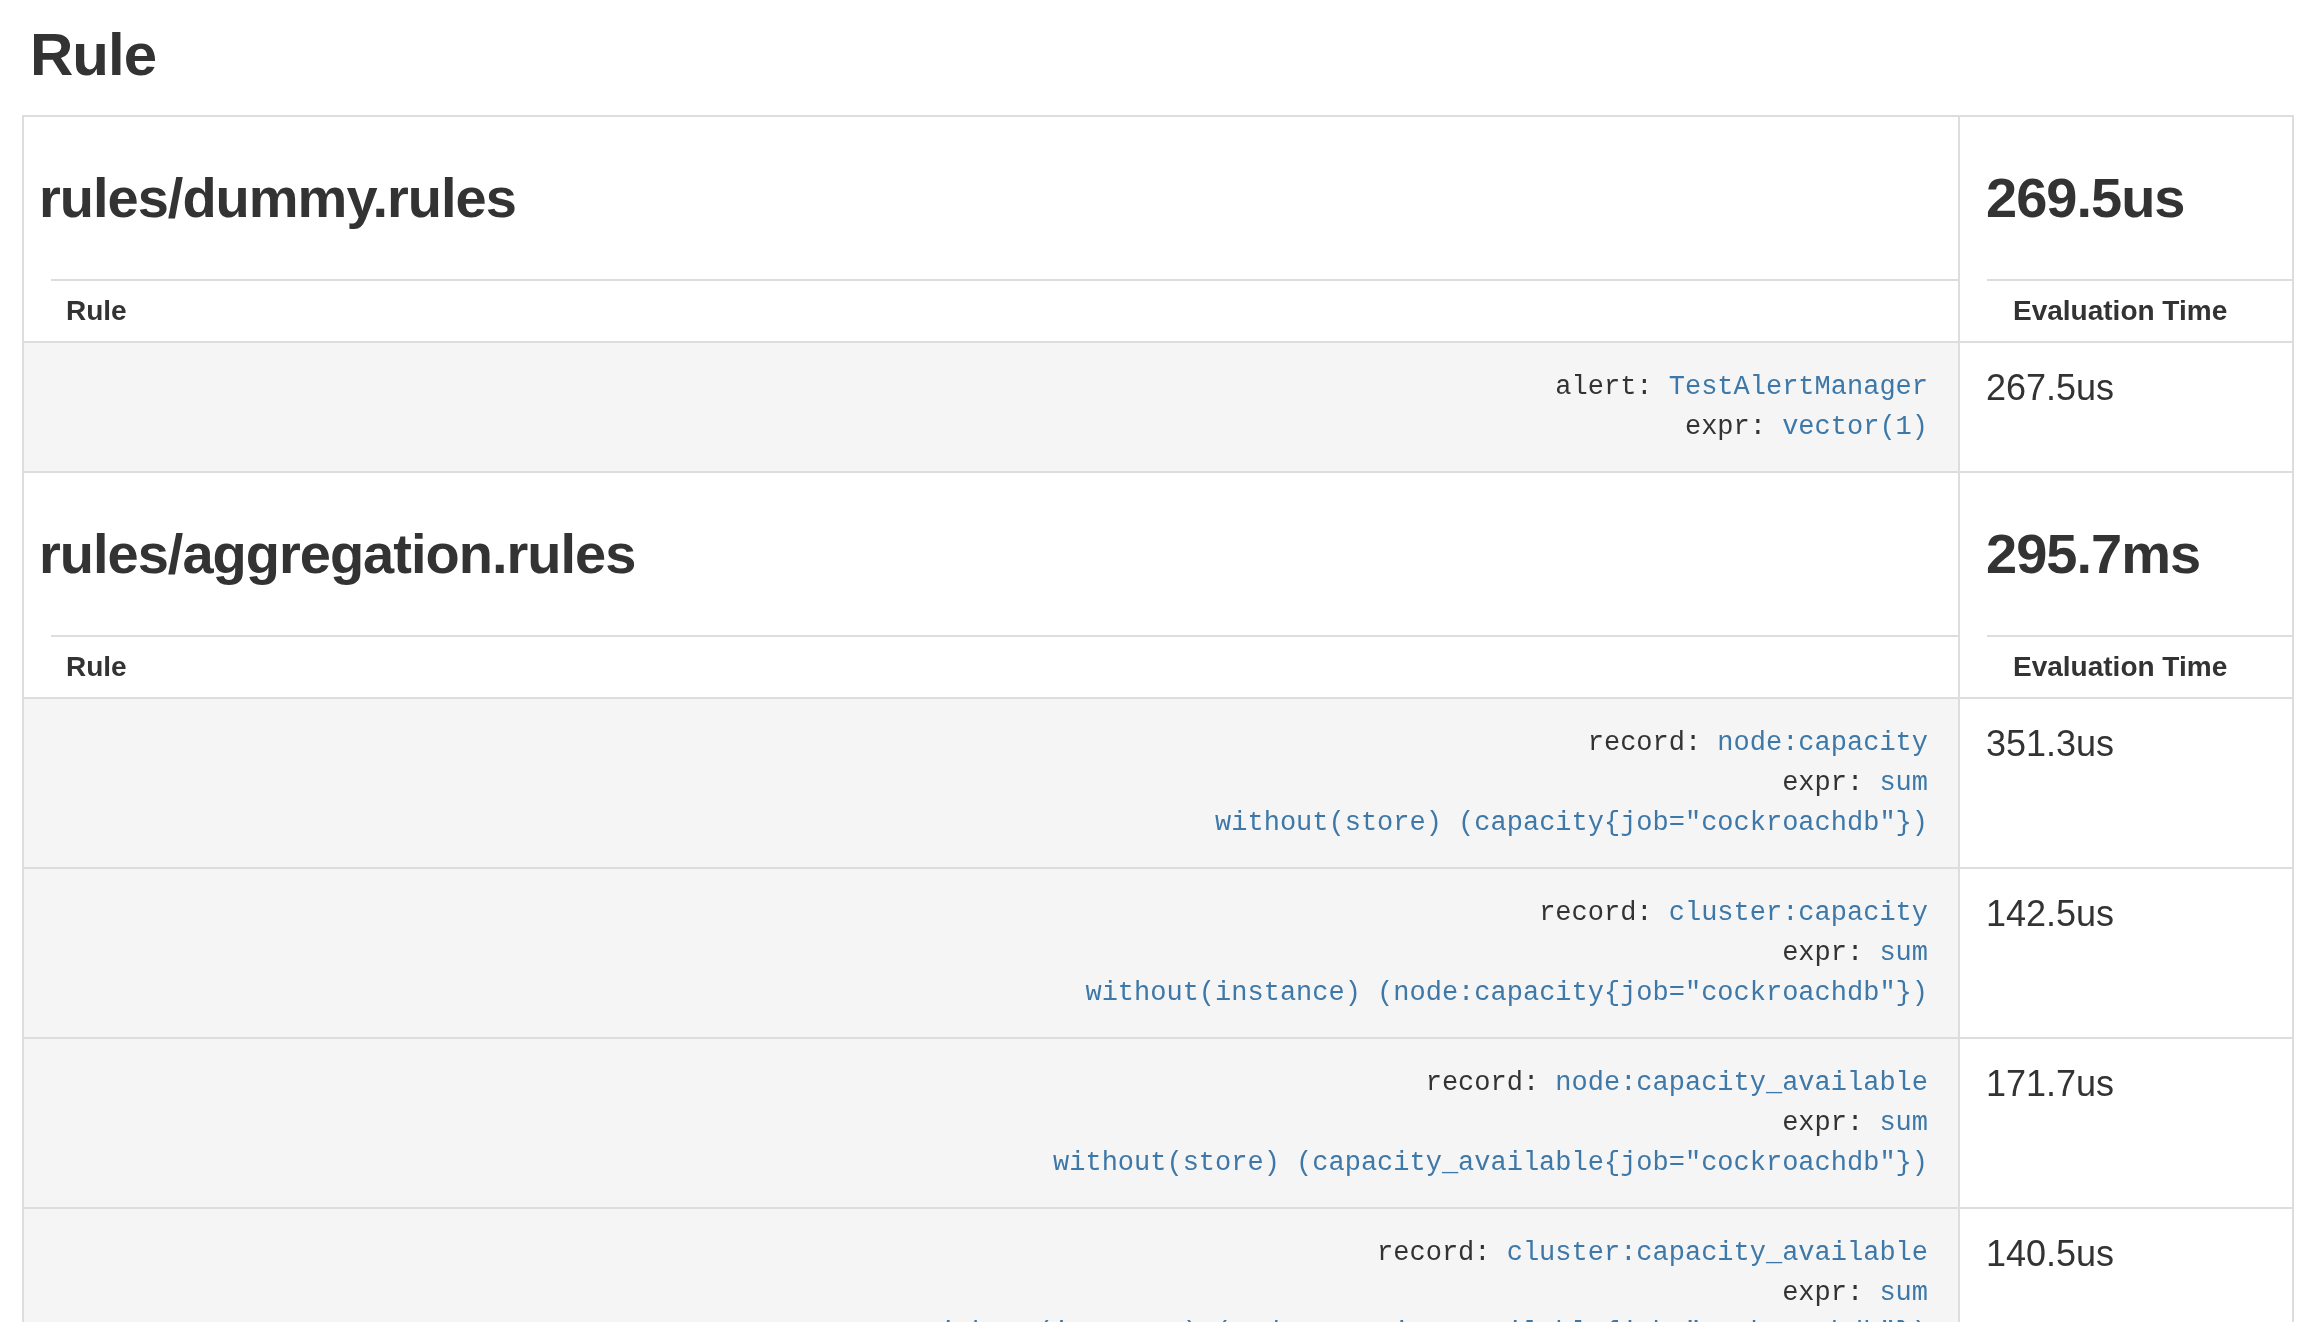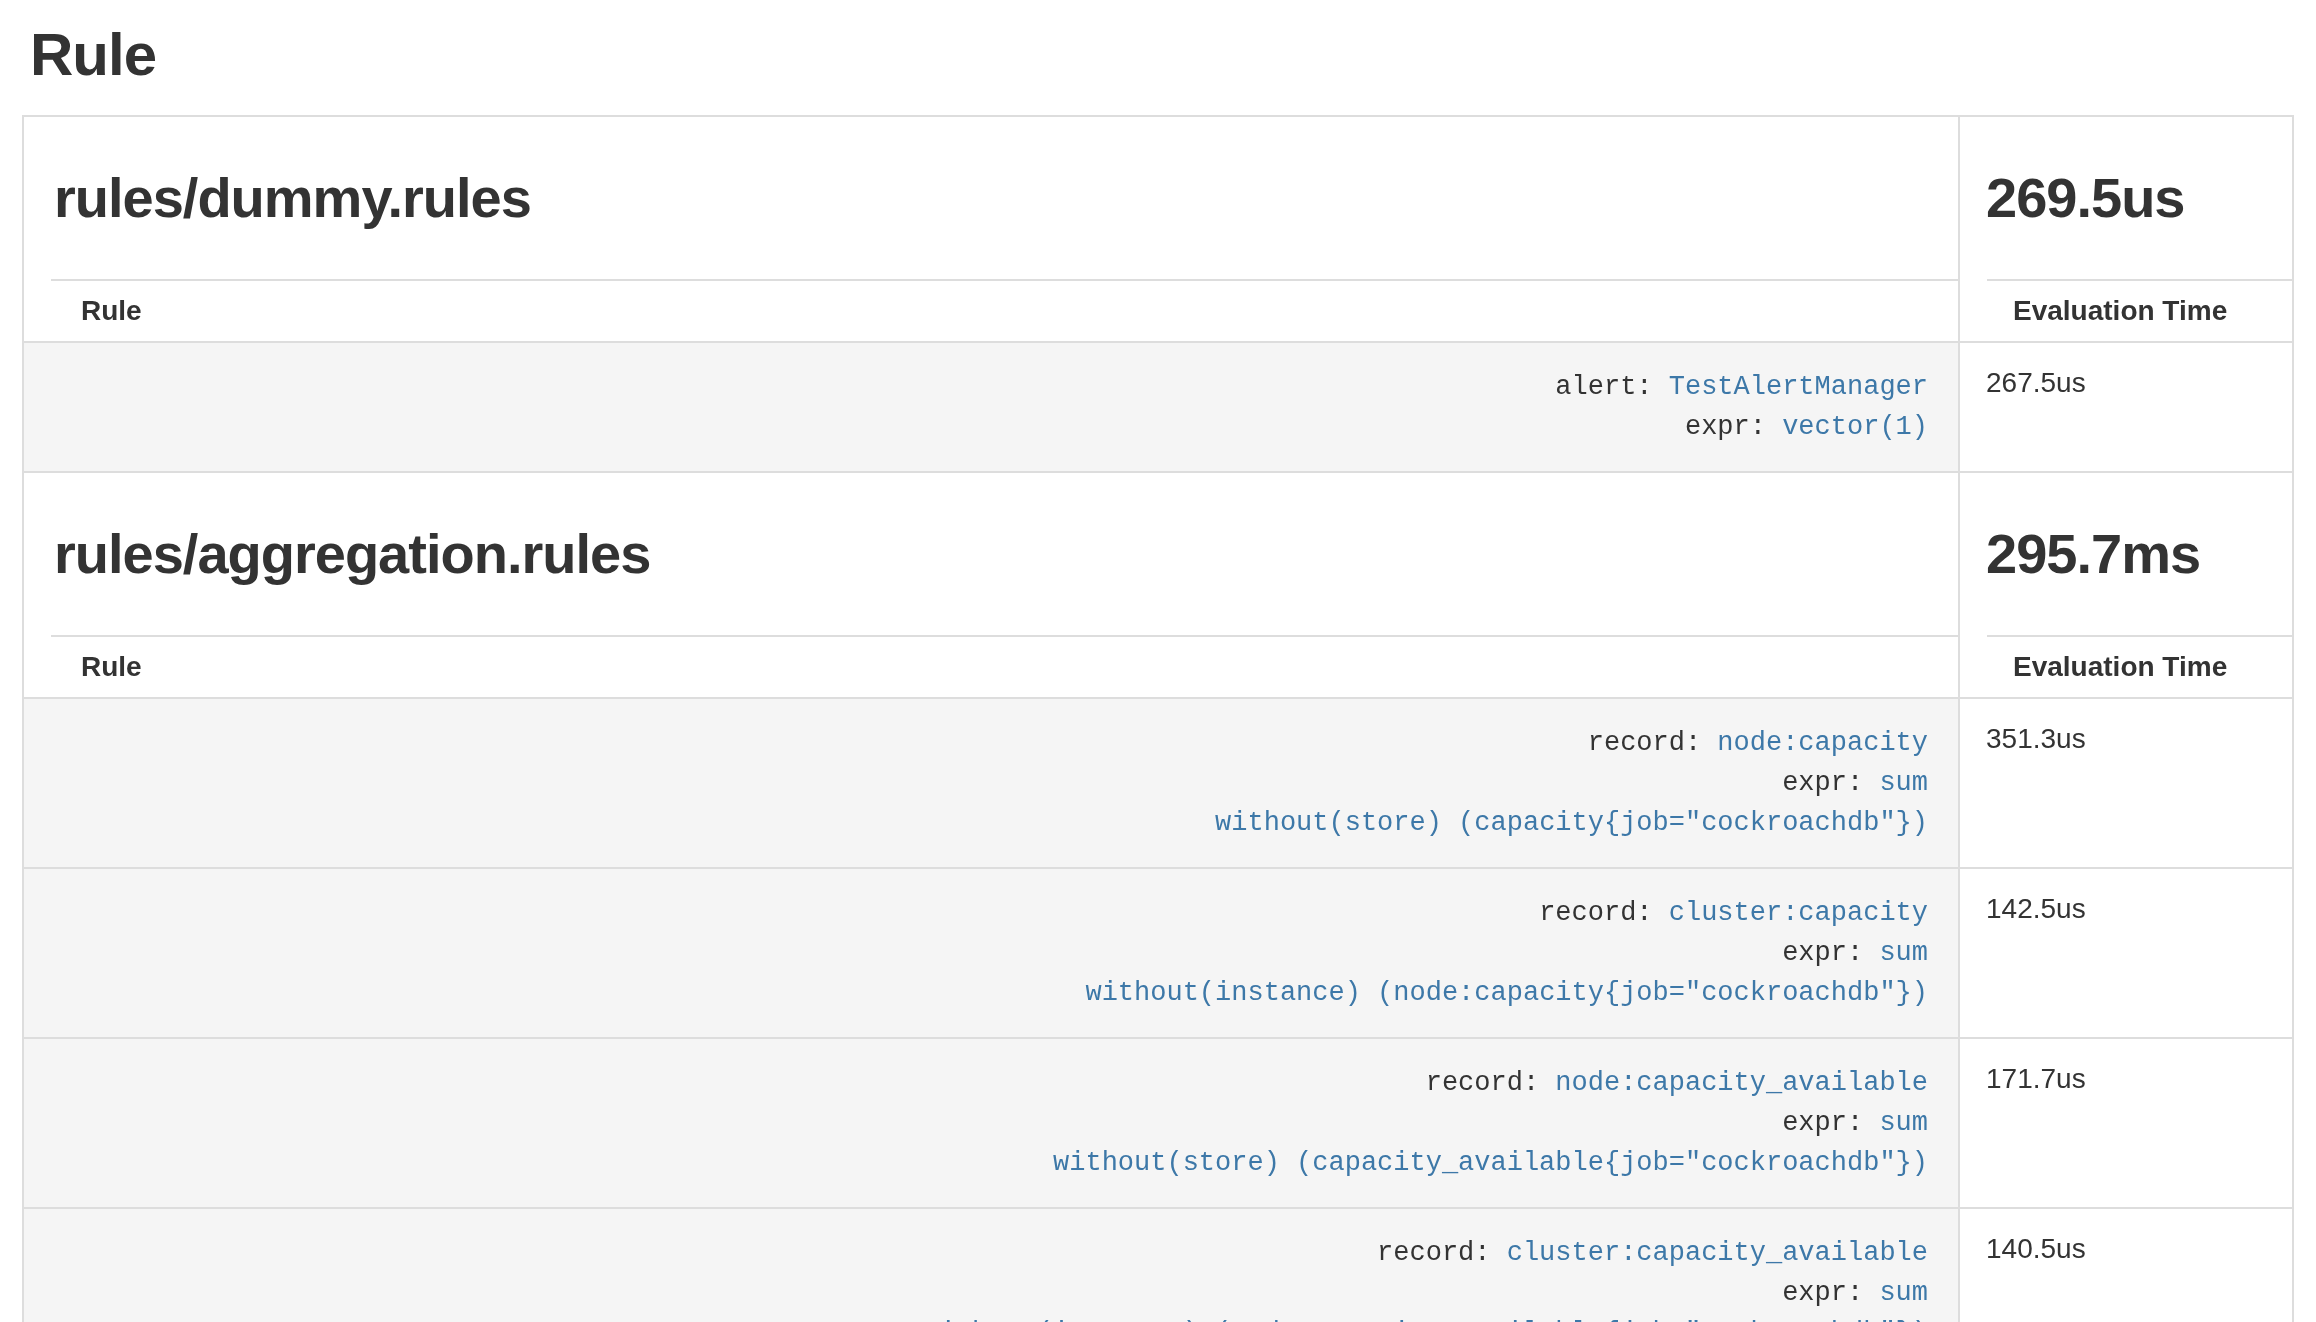--- a/index.html
+++ b/index.html
@@ -22,21 +22,21 @@
   }
   .rules-table {
     display: grid;
     grid-template-columns: 1fr 332px;
     border: 2px solid #ddd;
     border-bottom: none;
     background: #fff;
   }
   .cell { border-top: 2px solid #ddd; min-width: 0; }
   .cell.first-row { border-top: none; }
-  .cell.col-left { border-right: 2px solid #ddd; }
+  .cell.col-left { border-right: 2px solid #ddd; padding-left: 15px; }
   .title-cell {
     display: flex;
     align-items: center;
     font-size: 56px;
     line-height: 70px;
     font-weight: 700;
     color: #333;
     padding: 46px 30px;
     letter-spacing: -1px;
   }
@@ -62,21 +62,21 @@
     white-space: pre;
     text-align: right;
   }
   pre.rule-def .key { color: #333; }
   a.rule-link {
     color: #3d78a8;
     text-decoration: none;
     cursor: pointer;
   }
   .eval-cell {
-    font-size: 28px;
+    font-size: 36px;
     color: #333;
     padding: 24px 26px;
     vertical-align: top;
   }
 </style>
 </head>
 <body>
 
 <div class="page">
   <h1 class="page-title">Rule</h1>

